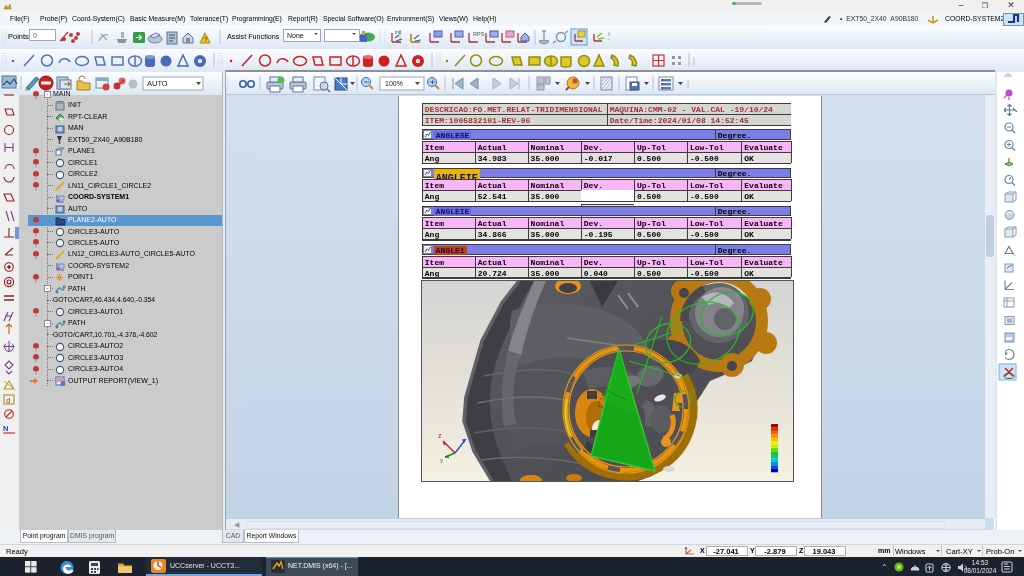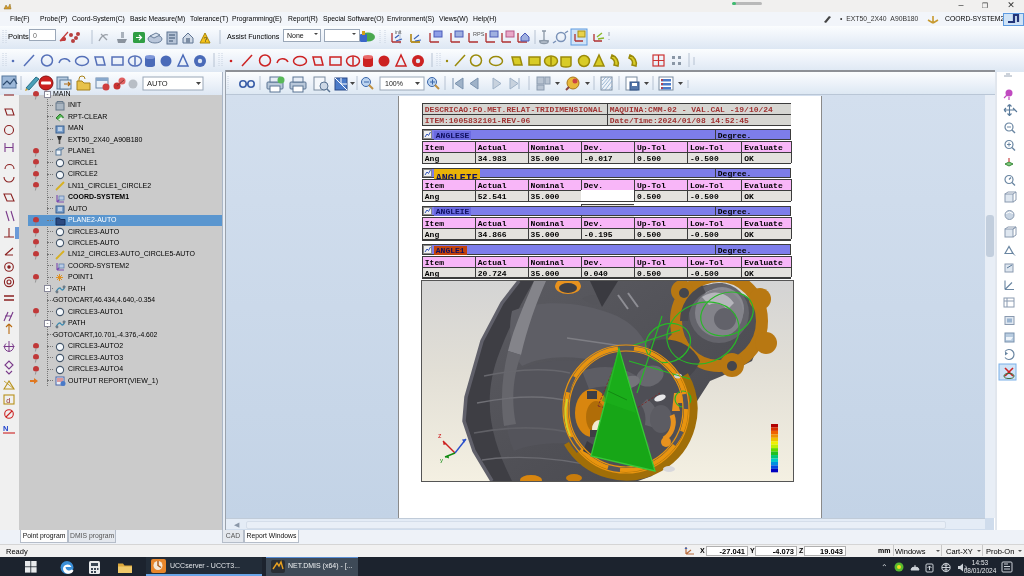--- a/index.html
+++ b/index.html
@@ -32,21 +32,21 @@
 #page{position:absolute;left:172px;top:1px;width:424px;height:425px;background:#fff;border:1px solid #8a8a8a;border-top:none;}
 #vsb{left:759px;top:25px;width:10px;height:423px;background:#e8eef6;}
 #hsb{left:0px;top:448px;width:759px;height:11px;background:#e4ecf6;border-top:1px solid #c0cbd8;}
 .cell{position:absolute;border-left:1px solid #3c3c3c;border-top:1px solid #3c3c3c;overflow:hidden;white-space:nowrap;padding:1px 0 0 2px;}
 
 #tabstrip{left:0;top:530px;width:1024px;height:14px;background:#eef2f8;font-size:7.5px;color:#333;}
 #statusbar{left:0;top:544px;width:1024px;height:13px;background:#f1f1f1;font-size:7.5px;color:#111;border-top:1px solid #d5d5d5;}
 #taskbar{left:0;top:557px;width:1024px;height:19px;background:#1c232e;font-size:7.5px;color:#dfe3e8;}
 .tab{position:absolute;top:530px;height:13px;padding:2px 6px 0 6px;background:#e4e8ee;border:1px solid #b5bdc9;border-top:none;color:#555;font-size:6.8px;padding:2px 1px 0 1px;white-space:nowrap;overflow:hidden;}
 .tab.act{background:#fdfdfd;color:#111;}
-.sbox{position:absolute;top:2px;height:10px;background:#fff;border:1px solid #b0b0b0;font-size:7.5px;text-align:right;padding-right:2px;font-weight:bold;}
+.sbox{position:absolute;top:2px;height:10px;background:#fff;border:1px solid #b0b0b0;font-size:7.5px;text-align:center;padding-right:2px;font-weight:bold;}
 </style></head>
 <body>
 <div id="app">
 
 <div class="abs" id="titlebar"></div>
 <svg class="abs" style="left:3px;top:2px" width="9" height="9" viewBox="0 0 9 9">
       <path d="M1 7 L3 3 L5 6 L7 2 L8 7 Z" fill="#d79b2a" stroke="#8a6a1a" stroke-width="0.5"></path>
     </svg>
 <div class="abs" id="pill"></div>
     <div class="abs" style="left:732px;top:2px;width:4px;height:3px;background:#3dba6f;border-radius:2px"></div>
@@ -996,21 +996,21 @@
 
 <div class="abs" id="statusbar"></div>
 <div class="abs" style="left:6px;top:547px;font-size:7.5px;">Ready</div>
 <svg class="abs" style="left:683px;top:545px" width="12" height="11">
       <path d="M3 9 V2 M3 9 h8 M3 9 l5 -4" stroke="#b86a3a" stroke-width="1.2" fill="none"></path>
       <path d="M3 2 l-1.5 2 h3 Z" fill="#3a62b8"></path>
     </svg>
 <div class="abs" style="left:700px;top:547px;font-size:7px;font-weight:bold">X</div>
 <div class="sbox" style="left:706px;top:545.5px;width:42px;">-27.041</div>
 <div class="abs" style="left:750px;top:547px;font-size:7px;font-weight:bold">Y</div>
-<div class="sbox" style="left:755px;top:545.5px;width:42px;">-4.073</div>
+<div class="sbox" style="left:755px;top:545.5px;width:42px;">-2.879</div>
 <div class="abs" style="left:799px;top:547px;font-size:7px;font-weight:bold">Z</div>
 <div class="sbox" style="left:804px;top:545.5px;width:42px;">19.043</div>
 <div class="abs" style="left:878px;top:547px;font-size:7px;font-weight:bold">mm</div>
     <div class="abs" style="left:892.5px;top:545px;width:1px;height:11px;background:#c8c8c8"></div>
     <div class="abs" style="left:941px;top:545px;width:1px;height:11px;background:#c8c8c8"></div>
     <div class="abs" style="left:982px;top:545px;width:1px;height:11px;background:#c8c8c8"></div>
 <div class="abs" style="left:895px;top:547px;font-size:7.5px;">Windows</div>
 <div class="abs" style="left:936px;top:550px;width:0;height:0;border:2.5px solid transparent;border-top-color:#555"></div>
 <div class="abs" style="left:946px;top:547px;font-size:7.5px;">Cart-XY</div>
 <div class="abs" style="left:977px;top:550px;width:0;height:0;border:2.5px solid transparent;border-top-color:#555"></div>

